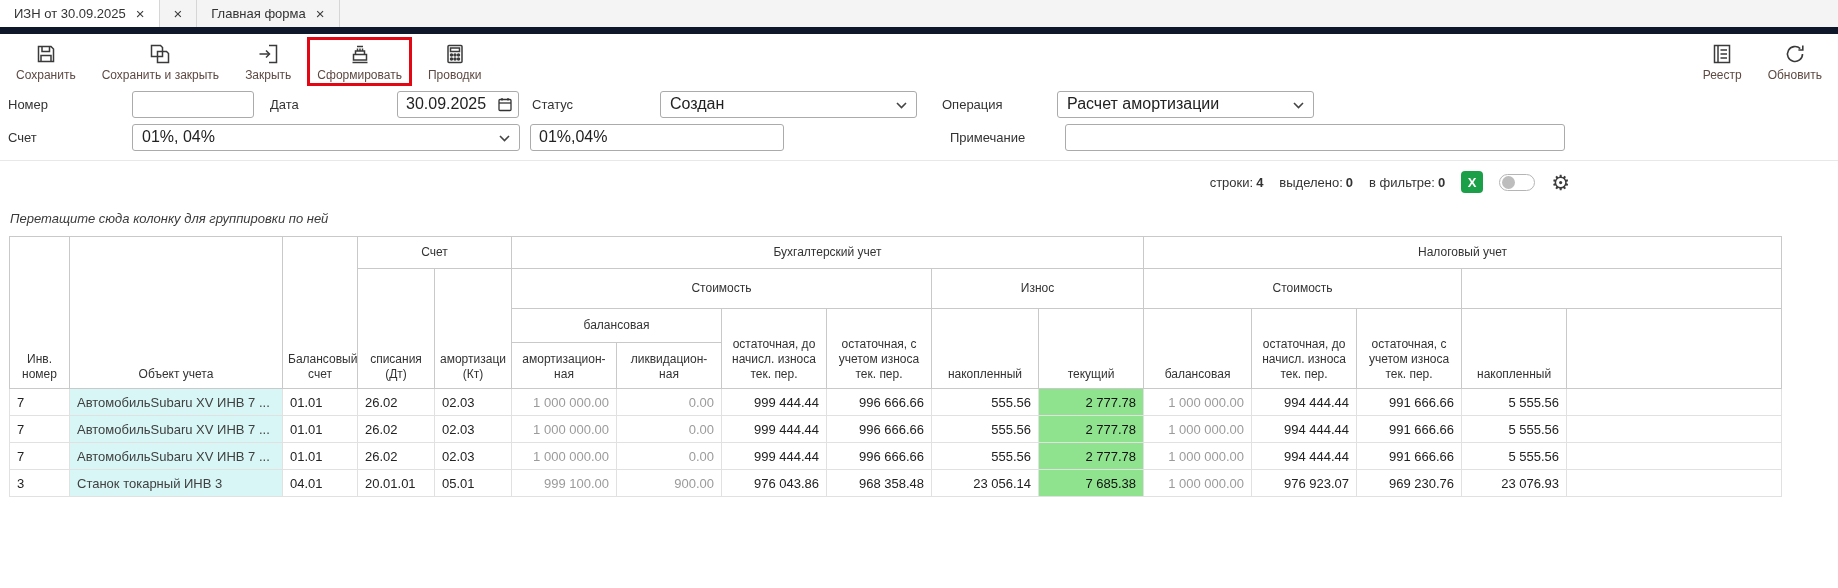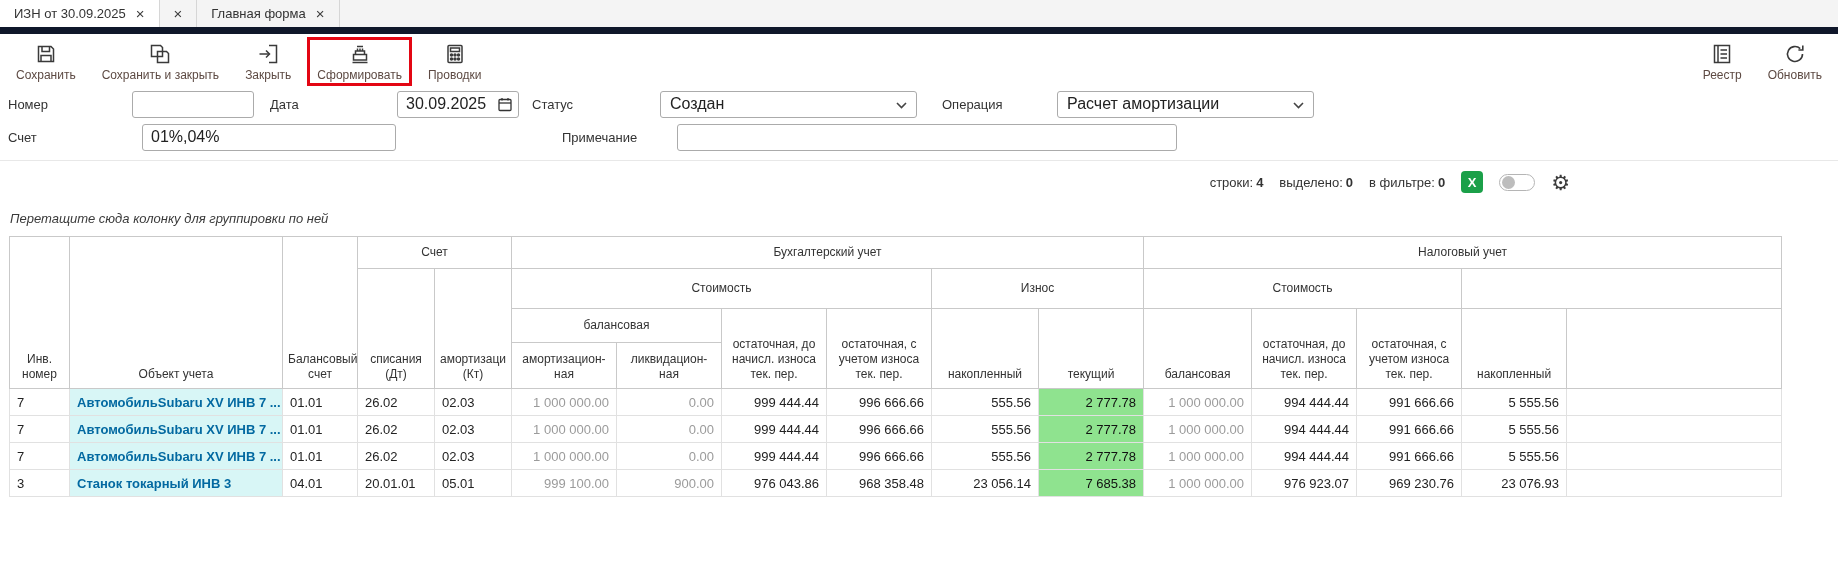--- a/index.html
+++ b/index.html
@@ -58,21 +58,21 @@
   .grid tr.h1 th { height:32px; }
   .grid tr.h2 th { height:40px; }
   .grid tr.h3 th { height:34px; }
   .grid tr.h4 th { height:46px; }
   .grid td { border:1px solid #e1e1e1; height:27px; padding:2px 7px; white-space:nowrap;
              overflow:hidden; font-size:13px; color:#222; }
   .grid td.num { text-align:right; }
   .grid td.txt { text-align:left; }
   .grid td.muted { color:#9b9b9b; }
   .grid td.green { background:#8fe38f; color:#111; }
-  .grid td.object-cell { background:#d8f6f6; color:#0369a1;font-weight:bold; }
+  .grid td.object-cell { background:#d8f6f6; color:#404040; }
 </style>
 </head>
 <body>
 
 <div class="tabbar">
   <div class="tab active">
     <span>ИЗН от 30.09.2025</span>
     <span class="tab-close">×</span>
   </div>
   <div class="tab">
@@ -198,20 +198,28 @@
       <span>Расчет амортизации</span>
       <span>
         <svg width="11" height="7" viewBox="0 0 11 7">
             <path d="M1 1 L5.5 5.5 L10 1" stroke="#444" stroke-width="1.6" fill="none"></path>
           </svg>
       </span>
     </div>
   </div>
   <div class="form-row" style="margin-bottom:0;">
     <span class="f-label" style="width:124px;">Счет</span>
+    <div class="select" style="width:388px;">
+      <span>01%, 04%</span>
+      <span>
+        <svg width="11" height="7" viewBox="0 0 11 7">
+            <path d="M1 1 L5.5 5.5 L10 1" stroke="#444" stroke-width="1.6" fill="none"></path>
+          </svg>
+      </span>
+    </div>
     <span style="width:10px;"></span>
     <input class="input" style="width: 254px;" value="01%,04%">
     <span style="width:166px;"></span>
     <span class="f-label" style="width:115px;">Примечание</span>
     <input class="input" style="width: 500px;" value="">
   </div>
 </div>
 
 <div class="grid-toolbar">
   <span class="stat"><span>строки:</span><b>4</b></span>

